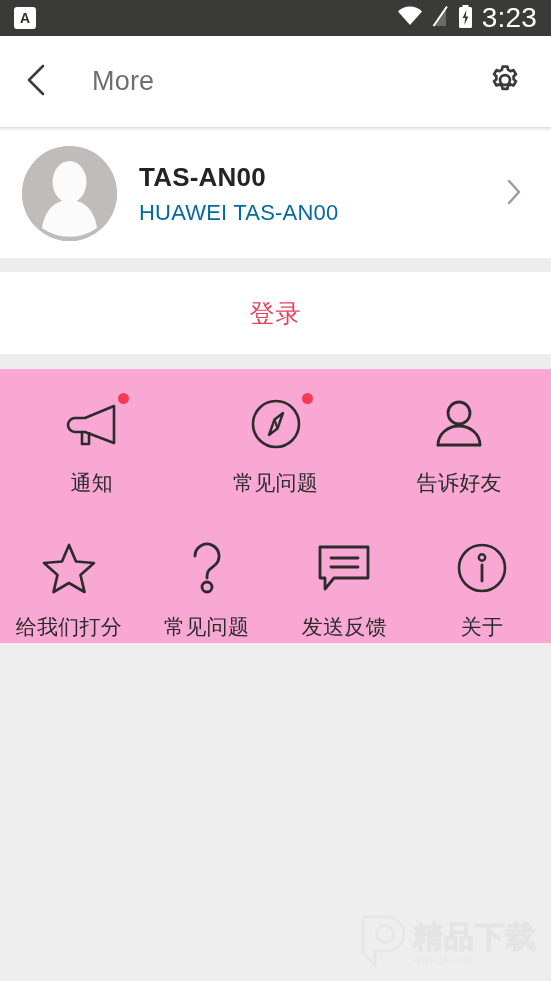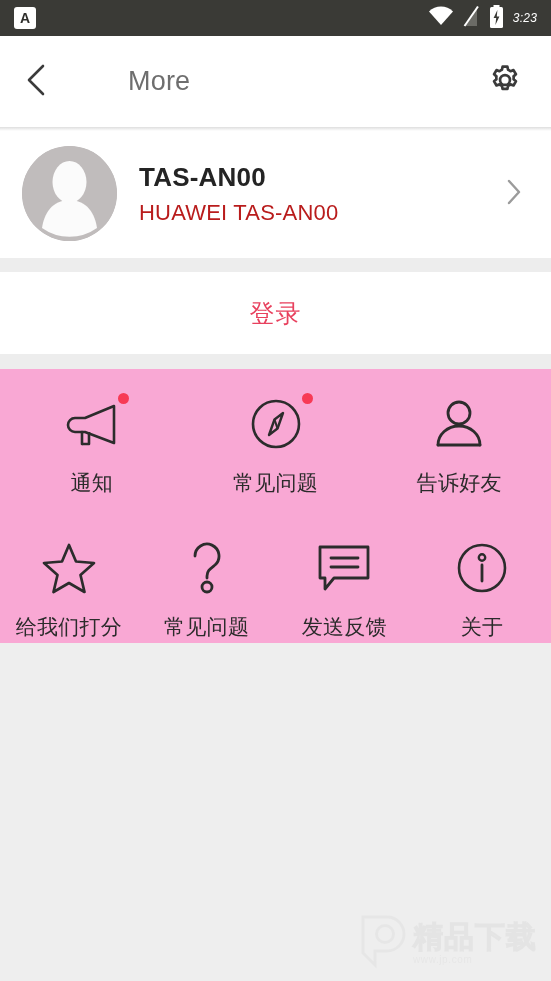--- a/index.html
+++ b/index.html
@@ -39,24 +39,23 @@
     line-height: 1;
     font-family: "Liberation Sans", sans-serif;
   }
   .status-right {
     display: flex;
     align-items: center;
     gap: 9px;
   }
   .status-clock {
     color: #ffffff;
-    font-size: 12px;
+    font-size: 28px;
     letter-spacing: 0.2px;
     font-family: "Liberation Sans", sans-serif;
-    font-style: italic;
   }
 
   
   .app-bar {
     height: 91px;
     background: #ffffff;
     display: flex;
     align-items: center;
     padding: 0 26px 0 24px;
     box-sizing: border-box;
@@ -65,21 +64,21 @@
   .back-btn {
     width: 40px; height: 40px;
     display: flex;
     align-items: center;
     justify-content: flex-start;
     cursor: pointer;
   }
   .app-title {
     font-size: 27px;
     color: #6e6e6e;
-    margin-left: 64px;
+    margin-left: 28px;
     font-weight: 400;
     letter-spacing: 0.2px;
   }
   .gear-btn {
     margin-left: auto;
     width: 40px; height: 40px;
     display: flex;
     align-items: center;
     justify-content: center;
     cursor: pointer;
@@ -114,21 +113,21 @@
   }
   .profile-name {
     font-size: 26px;
     font-weight: bold;
     color: #242424;
     line-height: 1.25;
     letter-spacing: 0.2px;
   }
   .profile-sub {
     font-size: 22px;
-    color: #b91c1c;
+    color: #0369a1;
     margin-top: 5px;
     line-height: 1.25;
     letter-spacing: 0.2px;
   }
   .profile-chevron {
     flex: 0 0 auto;
     margin-right: 6px;
   }
 
   

